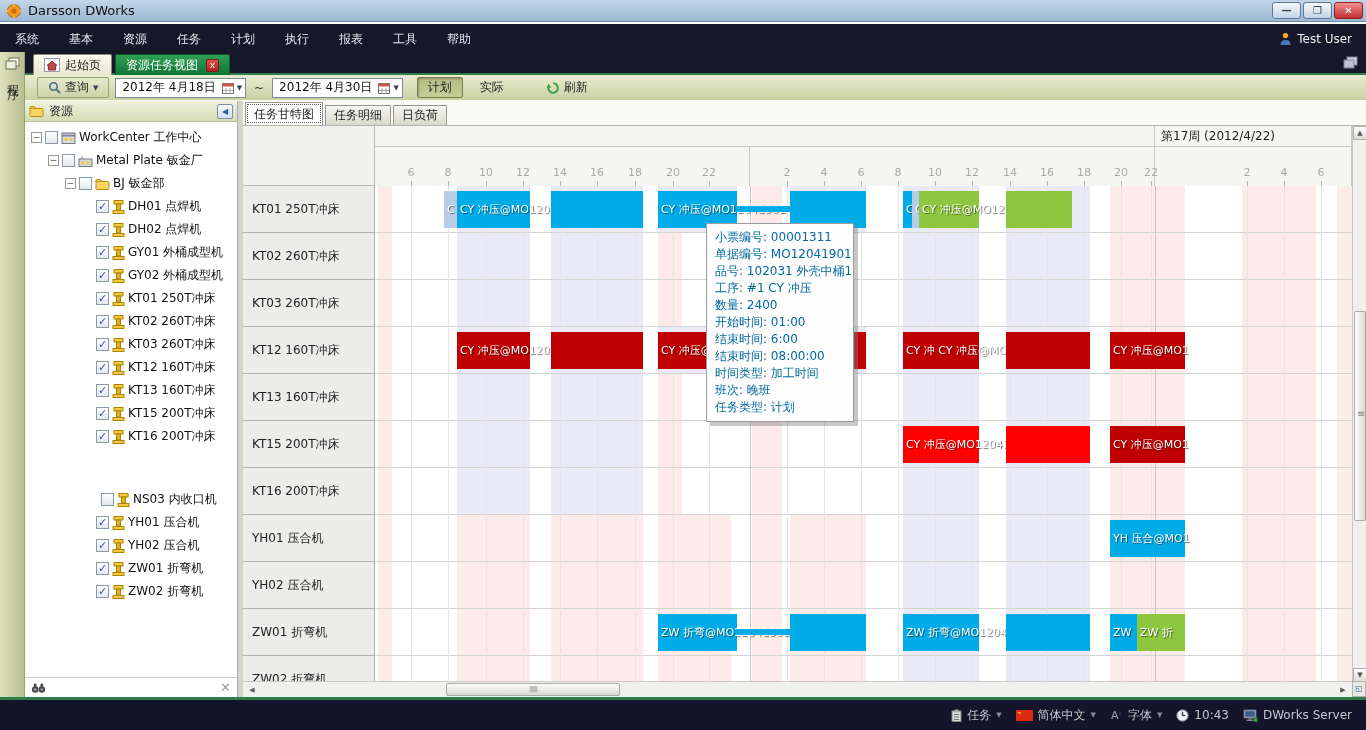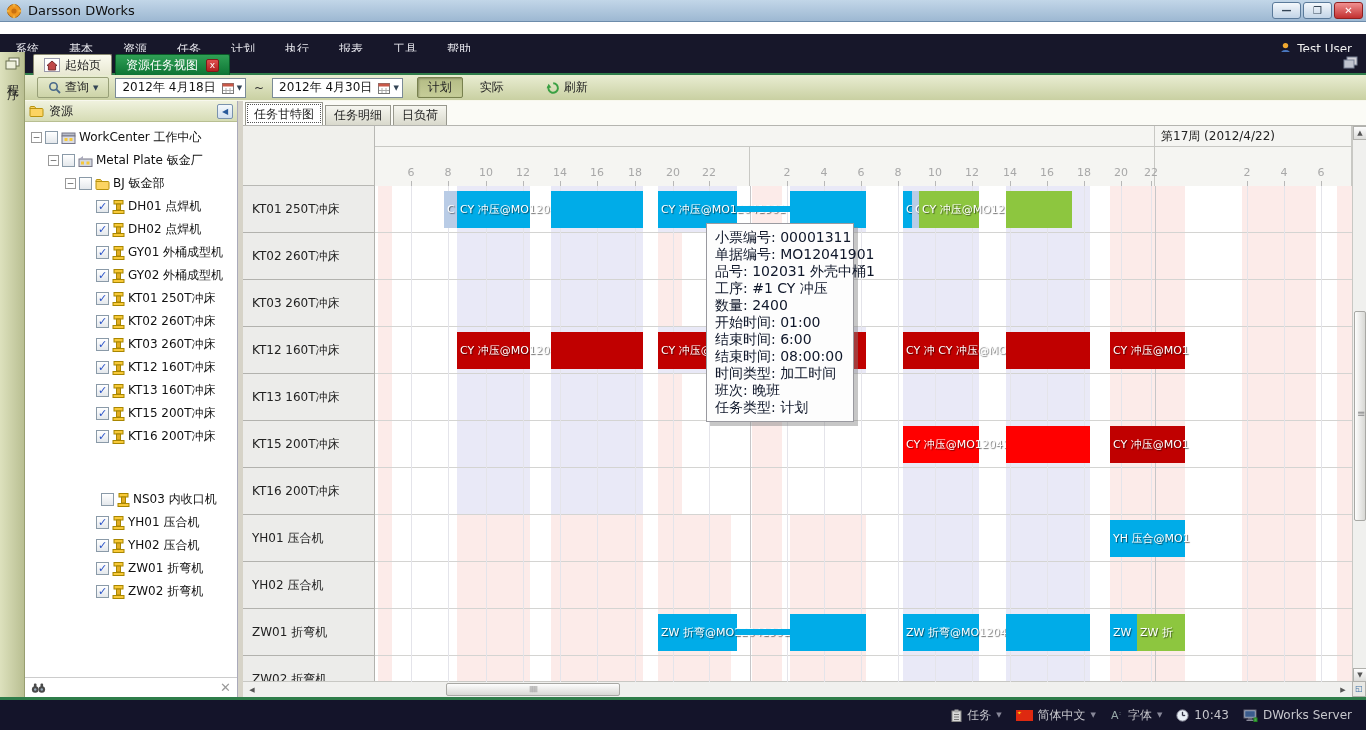--- a/index.html
+++ b/index.html
@@ -8,21 +8,21 @@
 
   
   .titlebar { position:absolute; left:0; top:0; width:1366px; height:22px; background:linear-gradient(#c2d6e8,#9db8d2); border-bottom:1px solid #6d8cab; }
   .app-icon { position:absolute; left:6px; top:3px; width:16px; height:16px; }
   .title-text { position:absolute; left:28px; top:3px; color:#111; font-size:13px; }
   .win-btns { position:absolute; right:3px; top:2px; display:flex; gap:2px; }
   .wbtn { width:29px; height:17px; border:1px solid #5a7a9a; border-radius:3px; background:linear-gradient(#f4f8fc,#c2d4e6); display:flex; align-items:center; justify-content:center; color:#345; font-size:10px; font-weight:bold; }
   .wbtn.close { background:linear-gradient(#f09090,#c23030); color:#fff; border-color:#902020; }
 
   
-  .menubar { position:absolute; left:0; top:34px; width:1366px; height:30px; background:#17172a; display:flex; align-items:center; color:#e8e8ee; }
+  .menubar { position:absolute; left:0; top:24px; width:1366px; height:30px; background:#17172a; display:flex; align-items:center; color:#e8e8ee; }
   .menu-item { padding:0 15px; line-height:30px; cursor:default; }
   .menubar-user { position:absolute; right:14px; top:0; height:30px; display:flex; align-items:center; gap:5px; color:#f0f0f0; }
 
   
   .tabstrip { position:absolute; left:25px; top:52px; width:1341px; height:23px; background:#17172a; border-bottom:2px solid #2f7d4a; }
   .doc-tab { position:absolute; top:2px; height:21px; display:flex; align-items:center; gap:5px; padding:0 10px; font-size:12px; }
   .doc-tab.home { left:8px; background:linear-gradient(#fbfbf0,#e8e8d2); color:#222; border:1px solid #8a8a72; border-bottom:none; border-radius:2px 2px 0 0; }
   .doc-tab.active { left:90px; background:linear-gradient(#2fa055,#0d7434); color:#fff; border:1px solid #0a5a28; border-bottom:none; border-radius:2px 2px 0 0; }
   .tab-close { width:13px; height:13px; background:linear-gradient(#e05050,#b02020); border:1px solid #801818; border-radius:2px; color:#fff; font-size:9px; line-height:11px; text-align:center; margin-left:3px; }
   .tabstrip-right-icon { position:absolute; right:8px; top:4px; opacity:.85; }
@@ -88,21 +88,21 @@
   .vthumb { position:absolute; left:1px; width:12px; background:linear-gradient(90deg,#fdfdfd,#d8d8d4); border:1px solid #a8a8a4; border-radius:2px; }
   .vthumb::after { content:"≡"; position:absolute; left:2px; top:50%; margin-top:-8px; color:#888; font-size:10px; }
   .hscroll { position:absolute; left:0; top:580px; width:1123px; height:16px; background:#f0f0ee; border-top:1px solid #c8c8c4; }
   .harrow { position:absolute; top:1px; width:14px; height:14px; color:#555; font-size:7px; text-align:center; line-height:14px; }
   .hthumb { position:absolute; left:203px; top:1px; width:174px; height:13px; background:linear-gradient(#fdfdfd,#d8d8d4); border:1px solid #a8a8a4; border-radius:2px; }
   .hthumb::after { content:"⦀⦀⦀"; position:absolute; left:50%; transform:translateX(-50%); top:0; color:#999; font-size:8px; line-height:12px; letter-spacing:-1px; }
   .corner-box { position:absolute; right:0; top:580px; width:14px; height:16px; background:#e8e8e4; border:1px solid #b0b0ac; color:#3a6ea5; font-size:8px; text-align:center; line-height:14px; }
 
   
   .tooltip { position:absolute; left:706px; top:223px; width:148px; background:#fdfdfd; border:1px solid #9a9aa0; box-shadow:4px 4px 0 rgba(130,130,130,.45); padding:5px 8px; z-index:50; }
-  .tooltip div { color:#0f172a; font-size:14px; line-height:17px; white-space:nowrap; }
+  .tooltip div { color:#0369a1; font-size:12px; line-height:17px; white-space:nowrap; }
 
   
   .green-line { position:absolute; left:0; top:697px; width:1366px; height:3px; background:#2f7d4a; }
   .statusbar { position:absolute; left:0; top:700px; width:1366px; height:30px; background:#14142a; display:flex; align-items:center; justify-content:flex-end; gap:14px; padding-right:14px; color:#c6c6cc; }
   .sb-item { display:flex; align-items:center; gap:5px; font-size:12px; }
   .sb-da { font-size:7px; color:#889; }
 
   .icon { display:inline-flex; align-items:center; justify-content:center; flex:none; }
 </style>
 </head>

